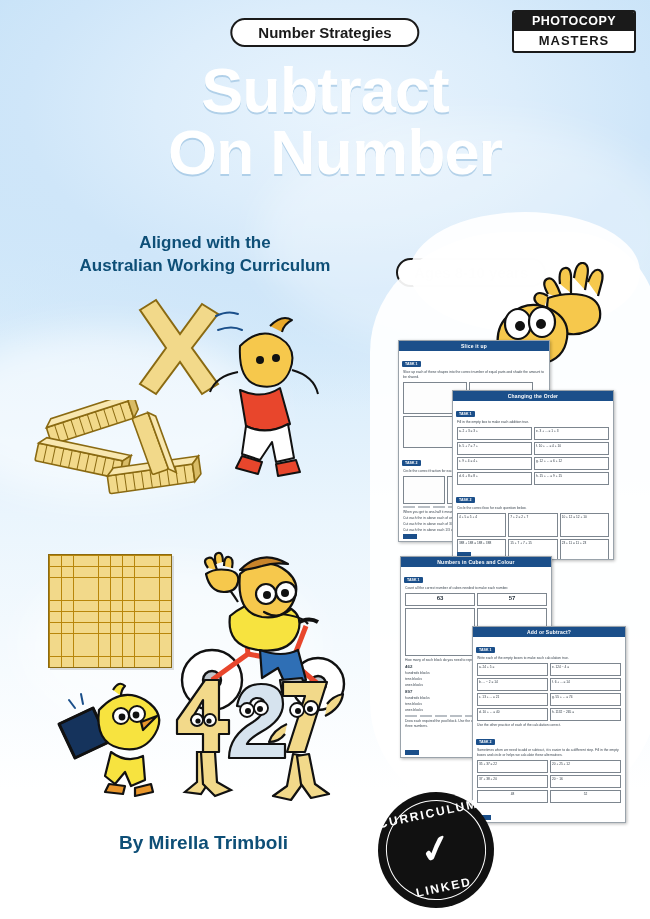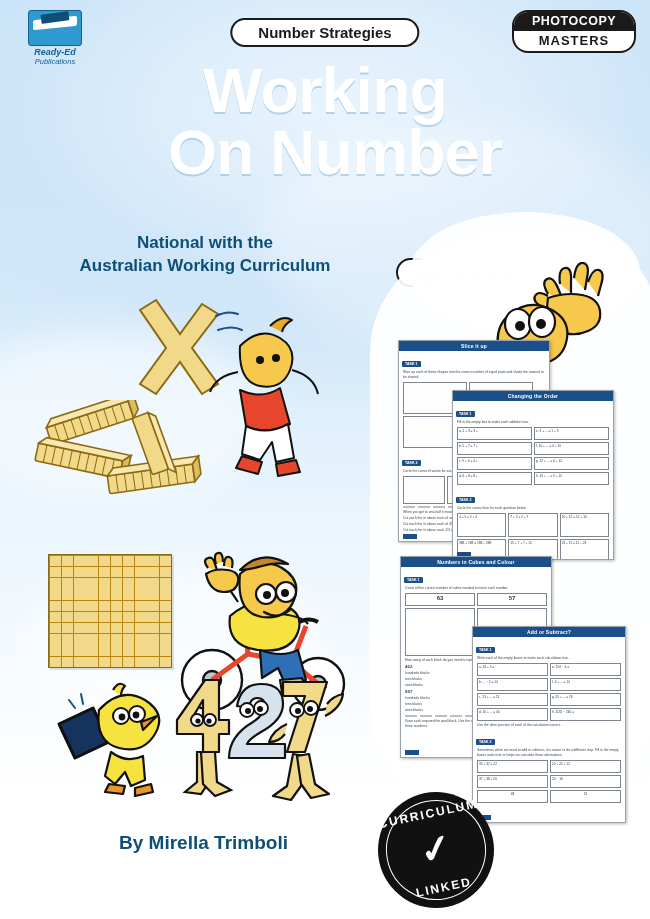--- a/index.html
+++ b/index.html
@@ -78,21 +78,21 @@
     color: #14628f;
     font-style: italic;
     line-height: 1.1;
   }
 
   .photocopy-badge {
     position: absolute;
     right: 14px; top: 10px;
     width: 120px;
     border: 2px solid #1a1a1a;
-    border-radius: 16px;
+    border-radius: 3px;
     background: #ffffff;
     overflow: hidden;
     text-align: center;
   }
   .photocopy-badge .pc-top {
     background: #1a1a1a;
     color: #ffffff;
     font-size: 12.5px;
     font-weight: bold;
     letter-spacing: 0.5px;
@@ -333,40 +333,35 @@
 </style>
 </head>
 <body>
 
 <div class="page">
 
   <div class="blob b1"></div>
   <div class="blob b2"></div>
   <div class="blob b3"></div>
 
-  <div class="readyed-logo">
-    <div class="readyed-cap"></div>
-    <div class="readyed-name">Ready-Ed</div>
-    <div class="readyed-sub">Publications</div>
-  </div>
 
   <div class="photocopy-badge">
     <div class="pc-top">PHOTOCOPY</div>
     <div class="pc-bot">MASTERS</div>
   </div>
 
   <div class="series-pill">Number Strategies</div>
 
   <div class="main-title">
-    <span>Working</span>
+    <span>Subtract</span>
     <span class="l2">On Number</span>
   </div>
 
   <div class="align-text">
-    <div>National with the</div>
+    <div>Aligned with the</div>
     <div>Australian Working Curriculum</div>
   </div>
 
   <div class="ages-pill">Ages 8-10 years</div>
 
   <div class="cloud2"></div>
   <div class="cloud"></div>
 
   <div class="art" id="art-hand">
     <svg width="150" height="120" viewBox="0 0 150 120">

